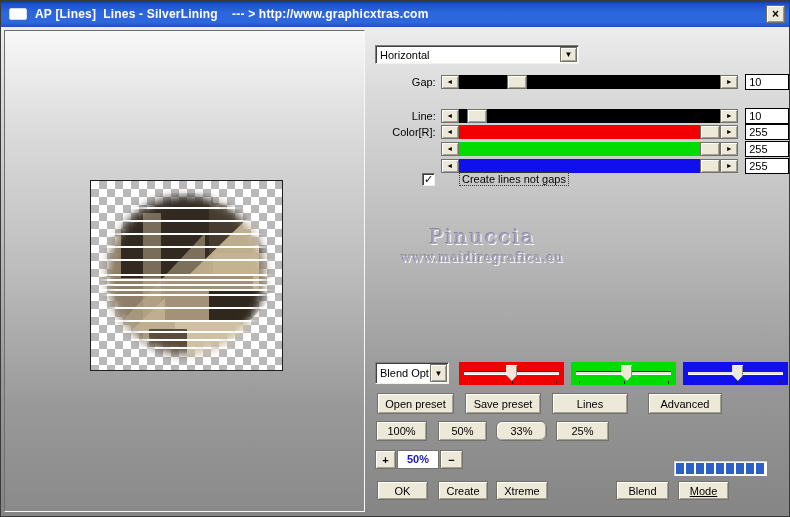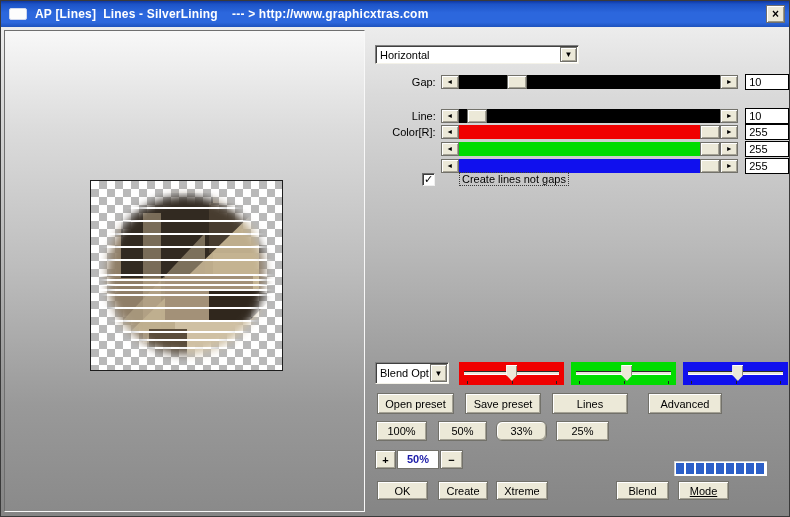--- a/index.html
+++ b/index.html
@@ -239,20 +239,24 @@
       <div class="sl-thumb" style="left:259px;"></div>
     </div>
     <div class="val-box">255</div>
   </div>
 
   <div class="chk-row">
     <div class="chk-box">✓</div>
     <div class="chk-label">Create lines not gaps</div>
   </div>
 
+  <div class="watermark">
+    <div class="wm-title">Pinuccia</div>
+    <div class="wm-url">www.maidiregrafica.eu</div>
+  </div>
 
   <div class="combo" style="left:374px; top:361px; width:74px; height:22px;">
     <div class="combo-text">Blend Options</div>
     <div class="combo-arrow">▼</div>
   </div>
 
   <div class="track-panel" style="left:458px; background:#f00000;">
     <div class="tp-groove"></div>
     <div class="tp-thumb" style="left:45%;"></div>
     <div class="tp-tick" style="left:8%;"></div>

